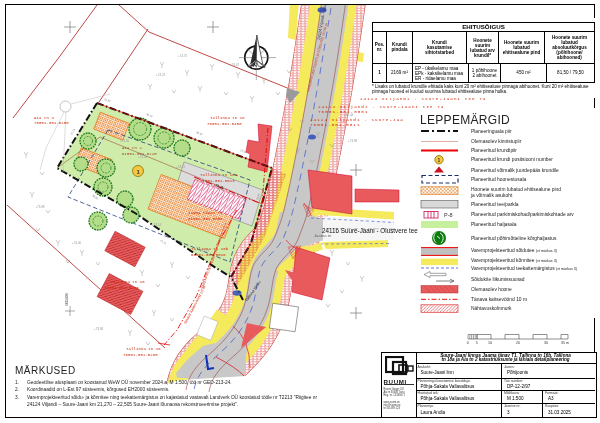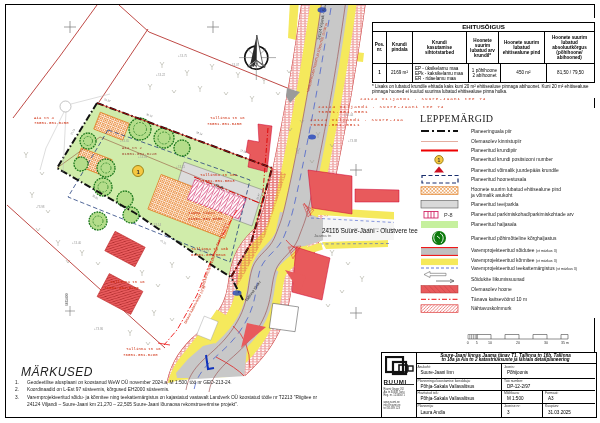--- a/index.html
+++ b/index.html
@@ -362,21 +362,21 @@
     <div style="width:31px;border-right:1px solid #000;padding-top:4px;">1 põhihoone<br>2 abihoonet</div>
     <div style="width:45px;border-right:1px solid #000;padding-top:6px;">450 m²</div>
     <div style="flex:1;padding-top:6px;">81,50 / 79,50</div>
   </div>
 </div>
 
 <div class="abs" style="left:372px;top:84px;width:222px;font-size:4.5px;color:#000;line-height:1.2;">* Lisaks on lubatud krundile ehitada kaks kuni 20 m² ehitisealuse pinnaga abihoonet. Kuni 20 m² ehitisealuse pinnaga hooned ei kuulud suurima lubatud ehitisealuse pinna hulka.</div>
 
 <div class="abs" style="left:404px;top:108px;width:191px;height:210px;background:#fff"></div>
 
-<div class="abs" style="left:420px;top:112.5px;font-size:10px;letter-spacing:0.3px;color:#222;font-family:Liberation Serif, serif;">LEPPEMÄRGID</div>
+<div class="abs" style="left:420px;top:112.5px;font-size:12px;letter-spacing:0.3px;color:#222;">LEPPEMÄRGID</div>
 <svg class="abs" style="left:404px;top:108px" width="191" height="240" viewBox="0 0 191 240">
 <defs>
 <pattern id="oh2" width="3.5" height="3.5" patternUnits="userSpaceOnUse">
   <rect width="3.5" height="3.5" fill="#ffffff"></rect>
   <path d="M0,3.5 L3.5,0 M0,0 L3.5,3.5" stroke="#e07818" stroke-width="0.55"></path>
 </pattern>
 <pattern id="rh2" width="3.2" height="3.2" patternUnits="userSpaceOnUse">
   <path d="M0,3.2 L3.2,0" stroke="#d33" stroke-width="0.6"></path>
 </pattern>
 </defs>
@@ -468,21 +468,21 @@
 <g font-size="3.6" fill="#333" font-family="Liberation Sans,sans-serif">
 <text x="0.8" y="12.5">0</text>
       <text x="9.8" y="12.5">5</text>
       <text x="22" y="12.5">10</text>
       <text x="50" y="12.5">20</text>
       <text x="78" y="12.5">30</text>
       <text x="95" y="12.5">35 m</text>
 </g>
 </svg>
 
-<div class="abs" style="left:21px;top:365px;font-size:12px;letter-spacing:0.5px;color:#222;font-style:italic;">MÄRKUSED</div>
+<div class="abs" style="left:15px;top:365px;font-size:10px;letter-spacing:0.5px;color:#222;">MÄRKUSED</div>
 <div class="abs" style="left:15px;top:379px;font-size:4.8px;color:#222;line-height:7.4px;width:350px;">
 <div><span style="display:inline-block;width:12px;">1.</span>Geodeetilise alusplaani on koostanud WeW OÜ november 2024.a, M 1:500, töö nr GEO-213-24.</div>
 <div><span style="display:inline-block;width:12px;">2.</span>Koordinaadid on L-Est 97 süsteemis, kõrgused EH2000 süsteemis.</div>
 <div><span style="display:inline-block;width:12px;">3.</span>Varemprojekteeritud sõidu- ja kõnnitee ning teekattemärgistus on kajastatud vastavalt Landverk OÜ koostatud tööle nr T2213 "Riigitee nr</div>
 <div><span style="display:inline-block;width:12px;"></span>24124 Viljandi – Suure-Jaani km 21,270 – 22,505 Suure-Jaani lõunaosa rekonstrueerimise projekt".</div>
 </div>
 
 <div class="abs" style="left:380.5px;top:352px;width:214px;height:63.5px;border:1px solid #000;background:#fff;">
 
   <div class="abs" style="left:0;top:0;width:34px;height:63.5px;border-right:1px solid #000;">

